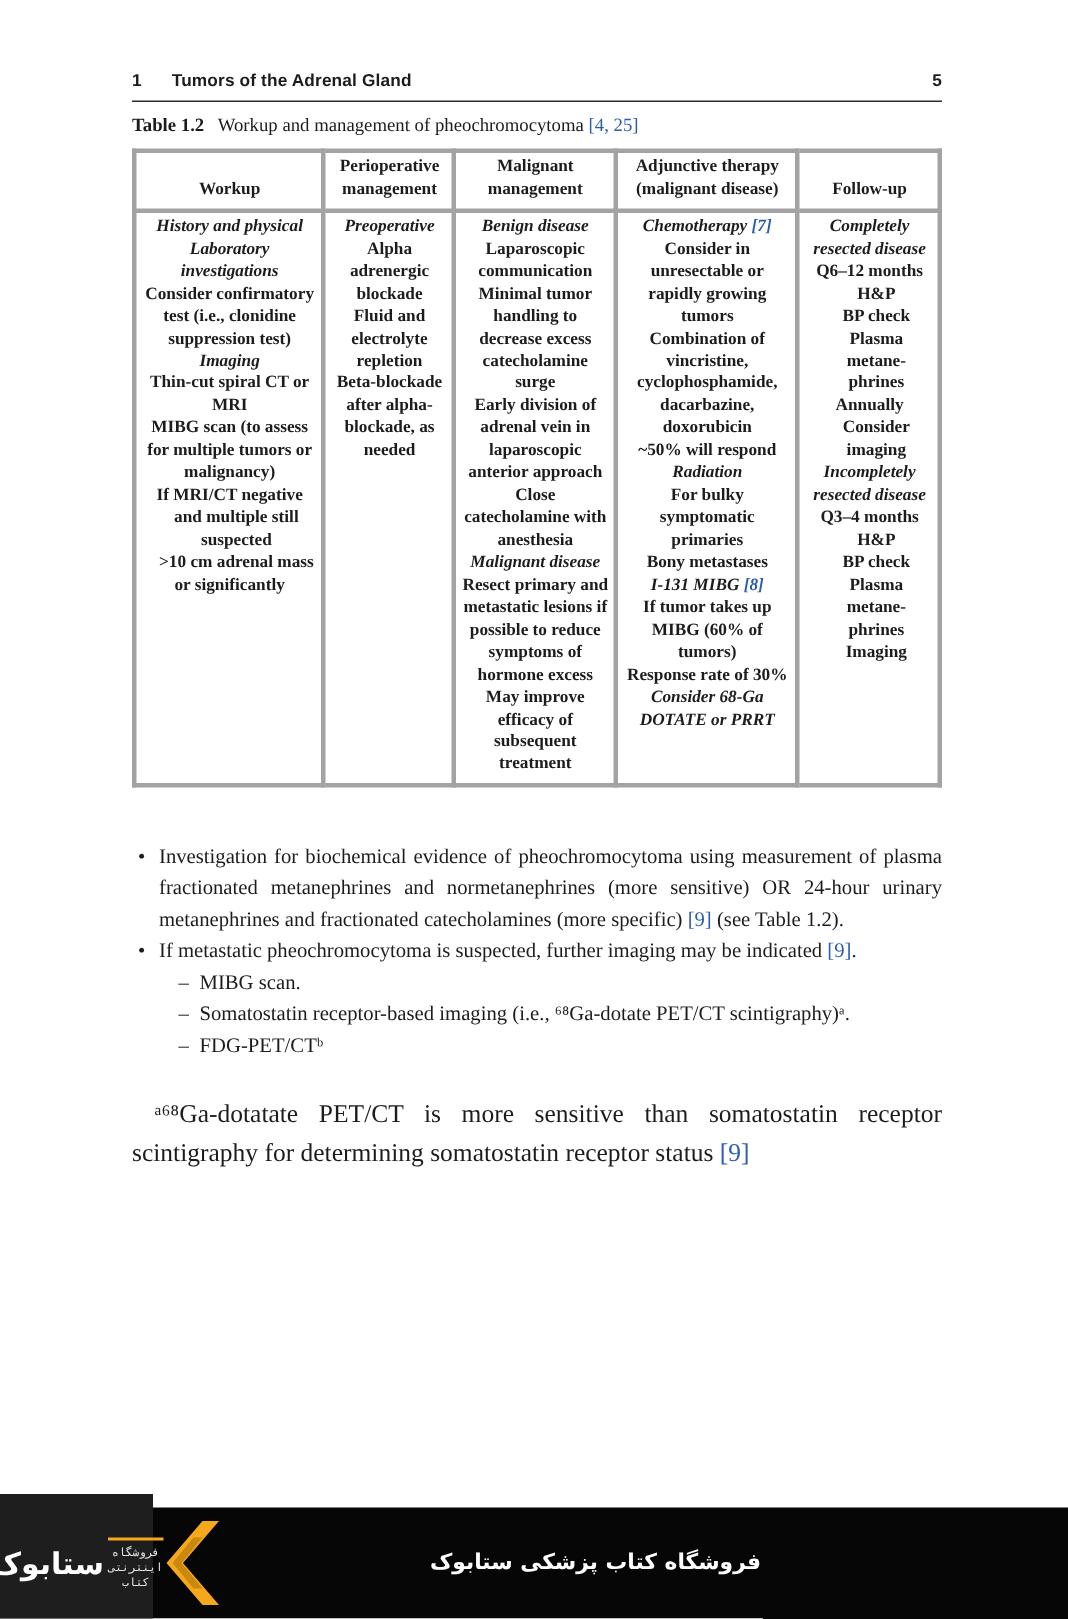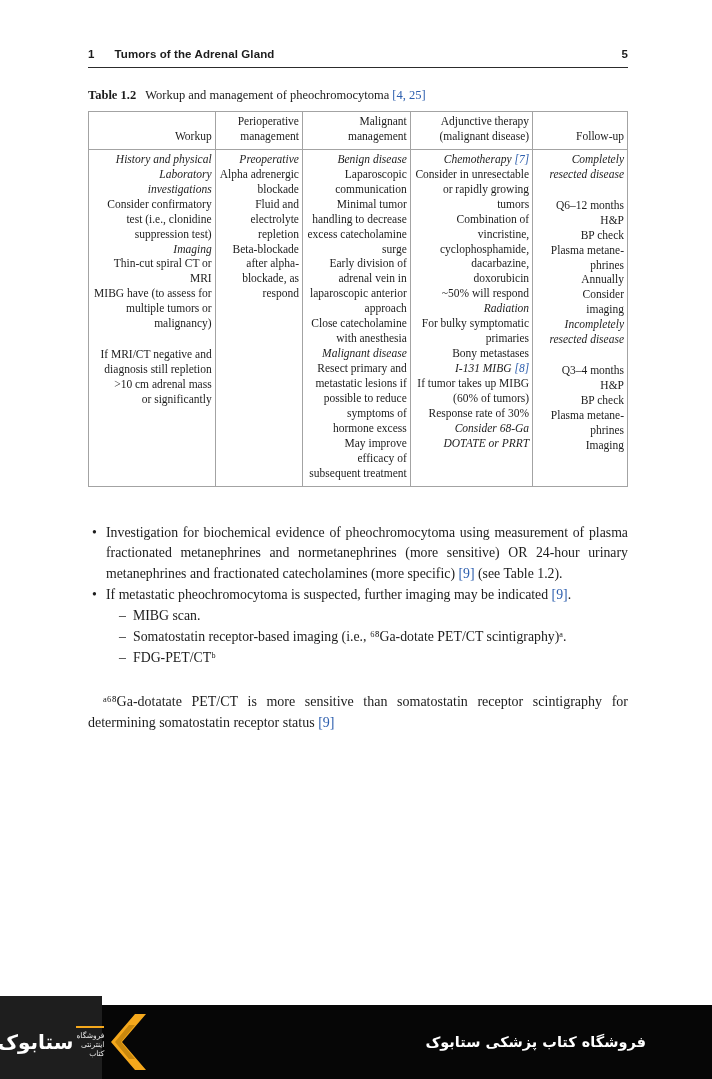--- a/index.html
+++ b/index.html
@@ -21,73 +21,73 @@
   .running-head{
     display:flex;align-items:baseline;
     font-family:"Liberation Sans","DejaVu Sans",sans-serif;
     font-weight:bold;font-size:11.5px;letter-spacing:.1px;
   }
   .chapter-num{margin-right:20px;}
   .head-spacer{flex:1;}
   .head-rule{border:none;border-top:1px solid #2c2c2c;margin:7px 0 0 0;}
 
   
-  .caption{margin:20px 0 8px 0;font-size:12.5px;}
+  .caption{margin:8px 0 8px 0;font-size:12.5px;}
   .cap-label{font-weight:bold;margin-right:9px;}
 
   
   table.workup-table{
     width:100%;border-collapse:collapse;table-layout:fixed;
     font-size:11.5px;line-height:1.3;
   }
   table.workup-table th,
   table.workup-table td{
-    border:1px solid #a3a3a3;padding:2px 3px 5px 4px;
-    text-align:right;font-weight:normal;vertical-align:top;
+    border:3px solid #a3a3a3;padding:2px 3px 5px 4px;
+    text-align:center;font-weight:bold;vertical-align:top;
     overflow-wrap:break-word;
   }
   table.workup-table th{vertical-align:bottom;height:32px;}
   .tl{margin:0;}
   .tl.it{font-style:italic;}
   .tl.ind{padding-left:9px;}
-  .tl.hang{padding-left:9px;text-indent:-9px;margin-top:16px;}
+  .tl.hang{padding-left:9px;text-indent:-9px;}
   .ref{color:var(--blue);}
 
   
   .bullets{margin-top:36px;padding-left:4px;font-size:13.8px;line-height:1.52;}
   .bullet-item,.dash-item{display:flex;text-align:justify;}
   .bullet-item .marker{width:14px;flex:none;}
   .dash-item{padding-left:27px;}
   .dash-item .marker{width:14px;flex:none;}
   .btxt{flex:1;}
 
   
-  .footnotes{margin-top:22px;font-size:14px;line-height:1.5;text-align:justify;}
+  .footnotes{margin-top:22px;font-size:17px;line-height:1.5;text-align:justify;}
   .footnote{margin:0;text-indent:15px;}
 
   
   .site-footer{
     position:absolute;left:0;right:0;bottom:0;height:74px;
     background:var(--footer-bg);display:flex;align-items:center;
   }
   .logo-box{
     width:102px;height:92px;background:#1e1e1e;flex:none;
     display:flex;flex-direction:row;justify-content:center;align-items:center;gap:3px;
   }
   .logo-title{
     color:#ffffff;font-family:"DejaVu Sans",sans-serif;
     font-size:20px;font-weight:bold;direction:rtl;line-height:1;
   }
   .logo-subtitle{
-    color:#e9e9e9;font-family:Liberation Sans, sans-serif;font-size:7.5px;
-    border-top:2px solid var(--accent);padding-top:3px;direction:rtl;
+    color:#e9e9e9;font-family:Liberation Mono, monospace;font-size:7.5px;
+    border-top:2px solid var(--accent);padding-top:3px;direction:rtl;text-align:center;
   }
   .chevron{margin-left:6px;flex:none;display:flex;align-items:center;}
   .footer-text{
-    flex:1;display:flex;flex-direction:column;align-items:flex-end;
+    flex:1;display:flex;flex-direction:row;align-items:flex-end;
     justify-content:center;padding-right:66px;gap:4px;
   }
   .tagline{
     color:#ffffff;font-family:"DejaVu Sans",sans-serif;
     font-size:14.5px;font-weight:bold;direction:rtl;
   }
   .site-url{
     color:#ffffff;font-family:"Liberation Sans","DejaVu Sans",sans-serif;
     font-weight:bold;font-size:19px;letter-spacing:5.5px;white-space:nowrap;
   }
@@ -121,30 +121,30 @@
         </tr>
     </thead>
     <tbody>
       <tr id="t-body-row">
           <td>
             <div class="tl it">History and physical</div>
             <div class="tl it">Laboratory investigations</div>
             <div class="tl">Consider confirmatory test (i.e., clonidine suppression test)</div>
             <div class="tl it">Imaging</div>
             <div class="tl">Thin-cut spiral CT or MRI</div>
-            <div class="tl">MIBG have (to assess for multiple tumors or malignancy)</div>
-            <div class="tl hang">If MRI/CT negative and diagnosis still repletion</div>
+            <div class="tl">MIBG scan (to assess for multiple tumors or malignancy)</div>
+            <div class="tl hang">If MRI/CT negative and multiple still suspected</div>
             <div class="tl ind">&gt;10 cm adrenal mass</div>
             <div class="tl">or significantly</div>
           </td>
           <td>
             <div class="tl it">Preoperative</div>
             <div class="tl">Alpha adrenergic blockade</div>
             <div class="tl">Fluid and electrolyte repletion</div>
-            <div class="tl">Beta-blockade after alpha-blockade, as respond</div>
+            <div class="tl">Beta-blockade after alpha-blockade, as needed</div>
           </td>
           <td>
             <div class="tl it">Benign disease</div>
             <div class="tl">Laparoscopic communication</div>
             <div class="tl">Minimal tumor handling to decrease excess catecholamine surge</div>
             <div class="tl">Early division of adrenal vein in laparoscopic anterior approach</div>
             <div class="tl">Close catecholamine with anesthesia</div>
             <div class="tl it">Malignant disease</div>
             <div class="tl">Resect primary and metastatic lesions if possible to reduce symptoms of hormone excess</div>
             <div class="tl">May improve efficacy of subsequent treatment</div>

